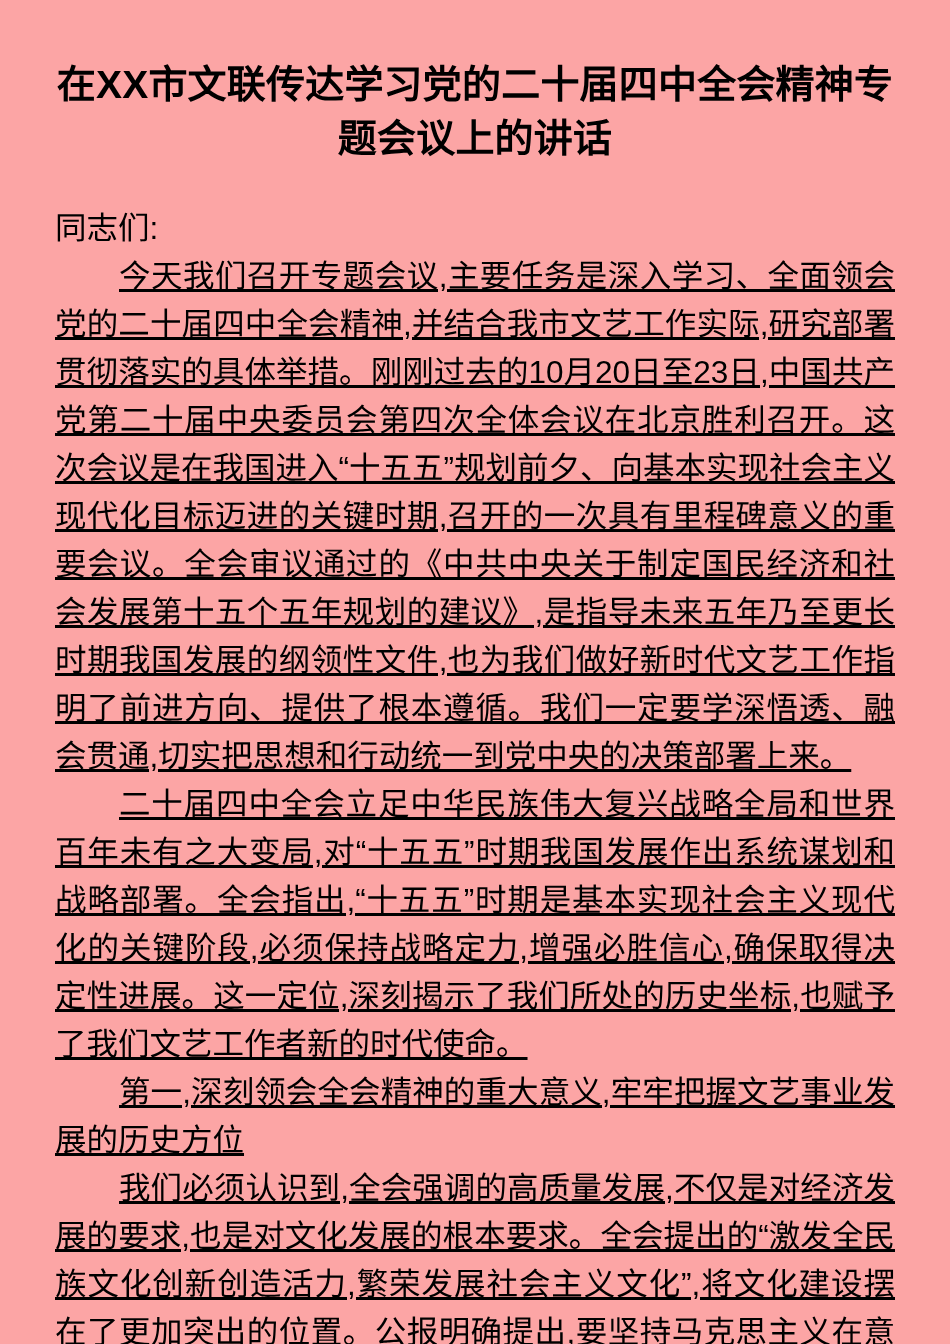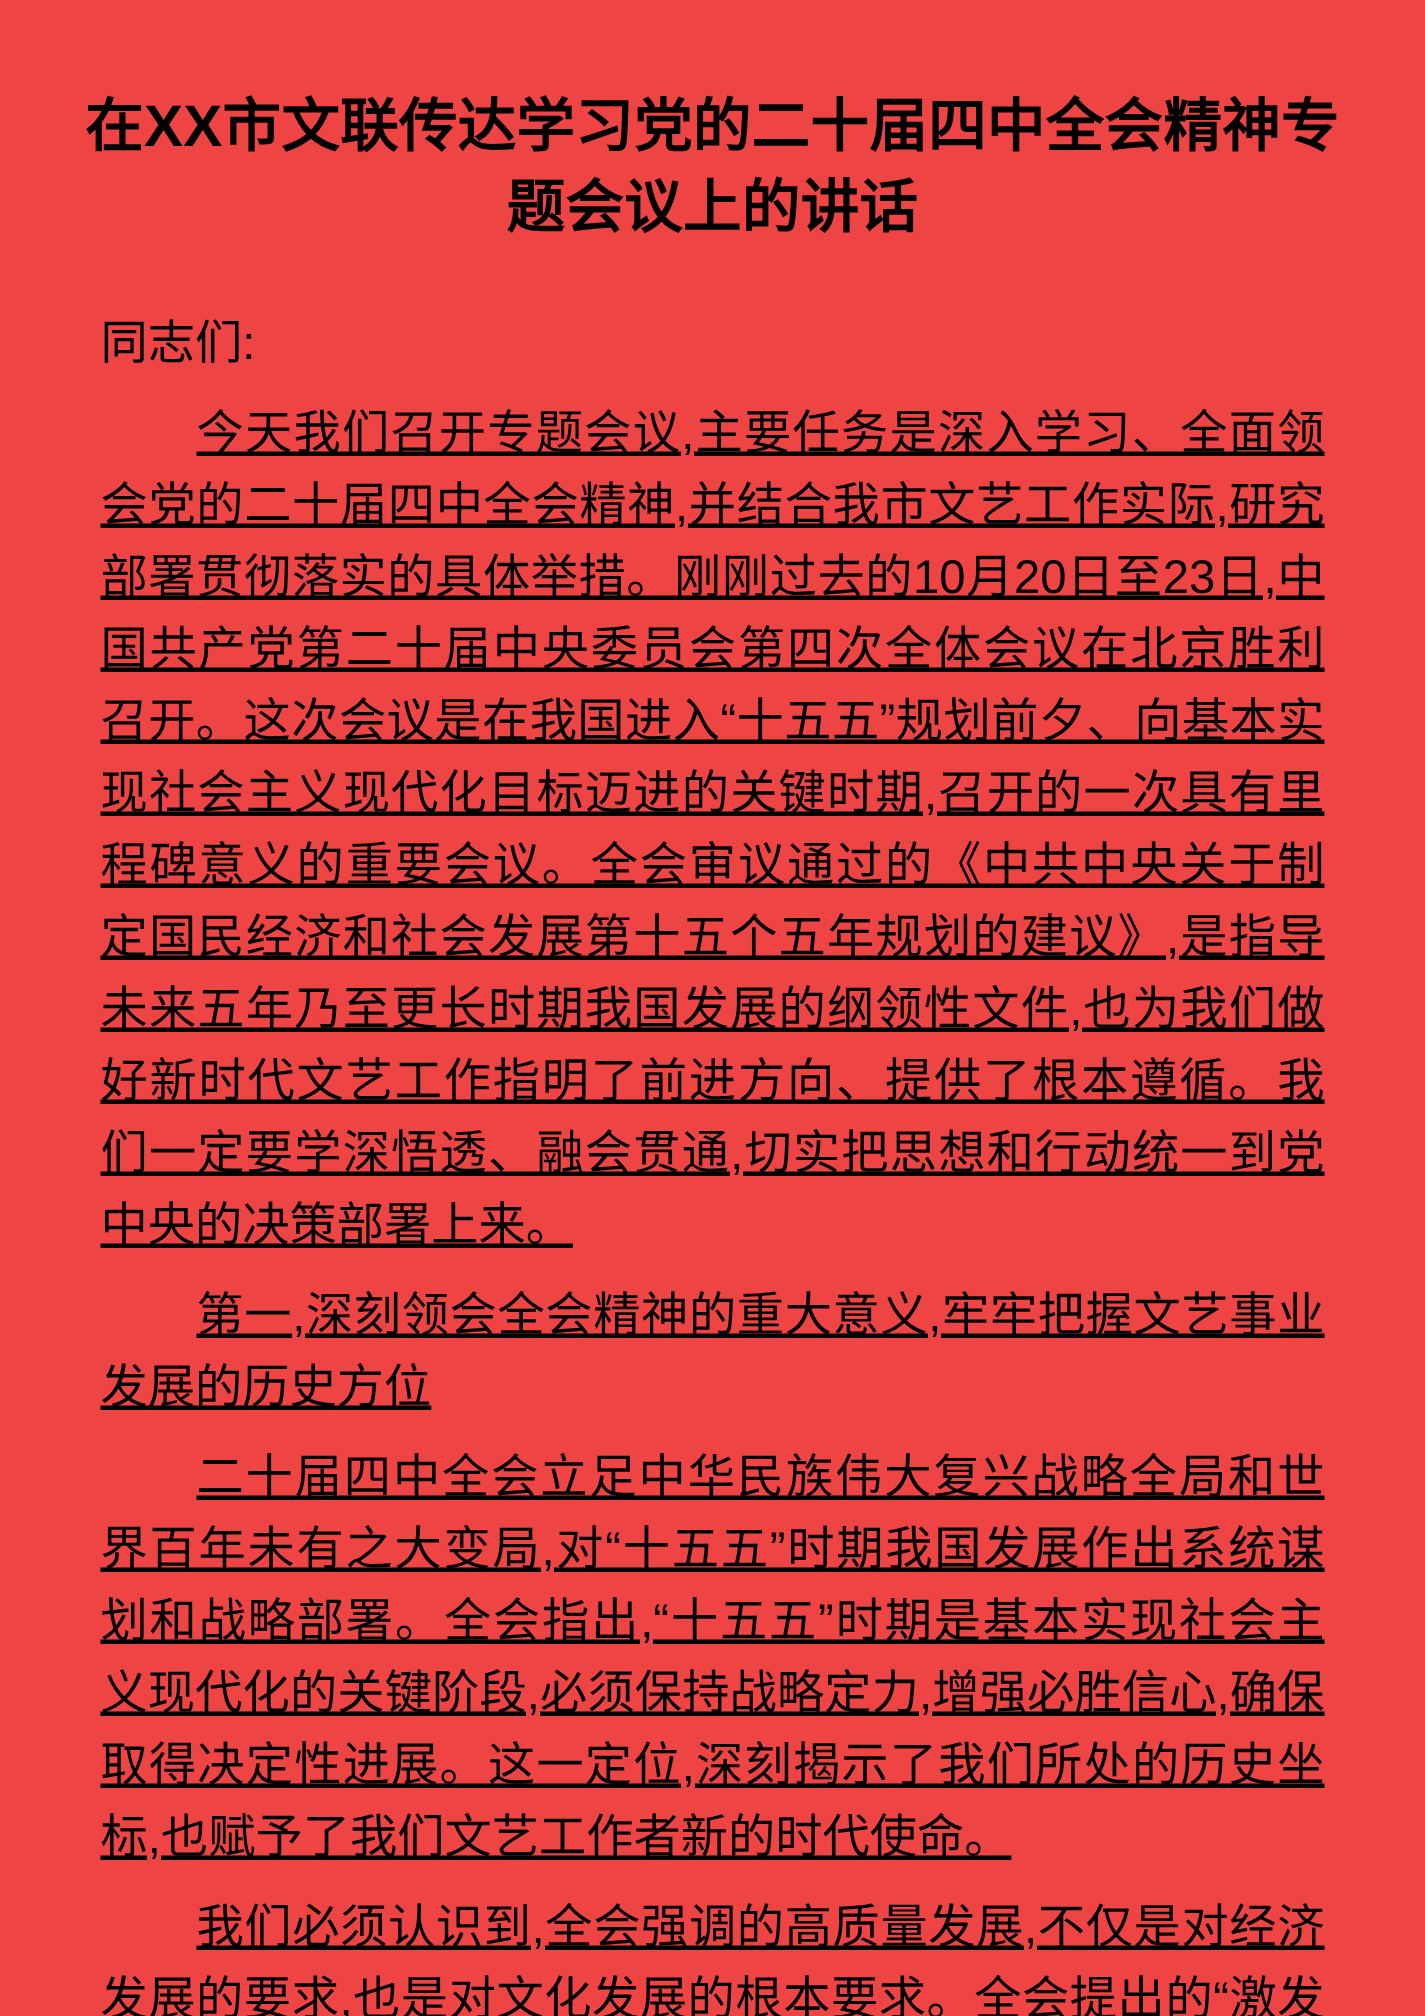--- a/index.html
+++ b/index.html
@@ -15,21 +15,21 @@
     font-family: "Liberation Sans", "DejaVu Sans", sans-serif;
     color: #000000;
     -webkit-font-smoothing: antialiased;
   }
 
   .page {
     position: relative;
     box-sizing: border-box;
     width: 950px;
     height: 1344px;
-    background: #ef4444;
+    background: #fca5a5;
     padding: 0 55px;
   }
 
   
   .doc-title {
     margin: 0;
     padding-top: 58px;
     text-align: center;
     font-size: 39px;
     line-height: 54px;
@@ -38,21 +38,21 @@
     color: #000000;
     word-break: break-all;
   }
 
   
   .body-block {
     margin-top: 38px;
   }
 
   .para {
-    margin: 12px;
+    margin: 0;
     font-size: 31.5px;
     line-height: 48px;
     color: #000000;
     text-align: justify;
     text-justify: inter-ideograph;
     text-align-last: left;
     word-break: break-all;
     letter-spacing: 0;
   }
 
@@ -71,21 +71,21 @@
 <div class="page">
 
   <h1 class="doc-title">在XX市文联传达学习党的二十届四中全会精神专题会议上的讲话</h1>
 
   <div class="body-block">
 
     <p class="para salutation">同志们:</p>
 
     <p class="para indent">今天我们召开专题会议,主要任务是深入学习、全面领会党的二十届四中全会精神,并结合我市文艺工作实际,研究部署贯彻落实的具体举措。刚刚过去的10月20日至23日,中国共产党第二十届中央委员会第四次全体会议在北京胜利召开。这次会议是在我国进入“十五五”规划前夕、向基本实现社会主义现代化目标迈进的关键时期,召开的一次具有里程碑意义的重要会议。全会审议通过的《中共中央关于制定国民经济和社会发展第十五个五年规划的建议》,是指导未来五年乃至更长时期我国发展的纲领性文件,也为我们做好新时代文艺工作指明了前进方向、提供了根本遵循。我们一定要学深悟透、融会贯通,切实把思想和行动统一到党中央的决策部署上来。</p>
 
+    <p class="para indent">二十届四中全会立足中华民族伟大复兴战略全局和世界百年未有之大变局,对“十五五”时期我国发展作出系统谋划和战略部署。全会指出,“十五五”时期是基本实现社会主义现代化的关键阶段,必须保持战略定力,增强必胜信心,确保取得决定性进展。这一定位,深刻揭示了我们所处的历史坐标,也赋予了我们文艺工作者新的时代使命。</p>
+
     <p class="para indent">第一,深刻领会全会精神的重大意义,牢牢把握文艺事业发展的历史方位</p>
-
-    <p class="para indent">二十届四中全会立足中华民族伟大复兴战略全局和世界百年未有之大变局,对“十五五”时期我国发展作出系统谋划和战略部署。全会指出,“十五五”时期是基本实现社会主义现代化的关键阶段,必须保持战略定力,增强必胜信心,确保取得决定性进展。这一定位,深刻揭示了我们所处的历史坐标,也赋予了我们文艺工作者新的时代使命。</p>
 
     <p class="para indent">我们必须认识到,全会强调的高质量发展,不仅是对经济发展的要求,也是对文化发展的根本要求。全会提出的“激发全民族文化创新创造活力,繁荣发展社会主义文化”,将文化建设摆在了更加突出的位置。公报明确提出,要坚持马克思主义在意识形态领域的指导地位,发展新时代中国特色社会主义文化,弘扬社会主义核心价值观,繁荣发展文化事业和文化产业,提升中华文明传播力影</p>
 
   </div>
 
 </div>
 
 </body></html>

